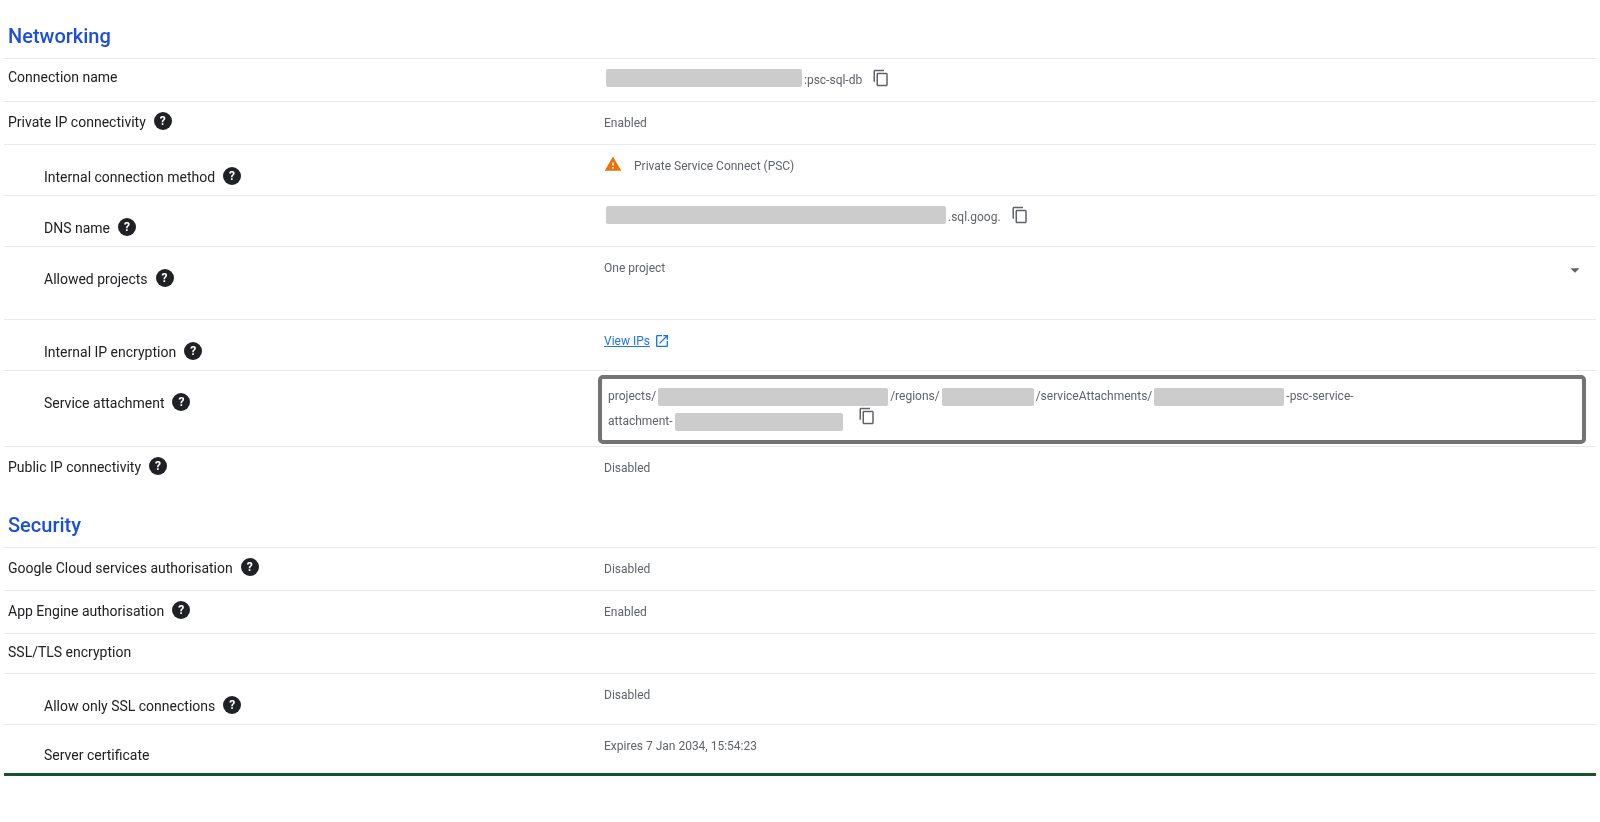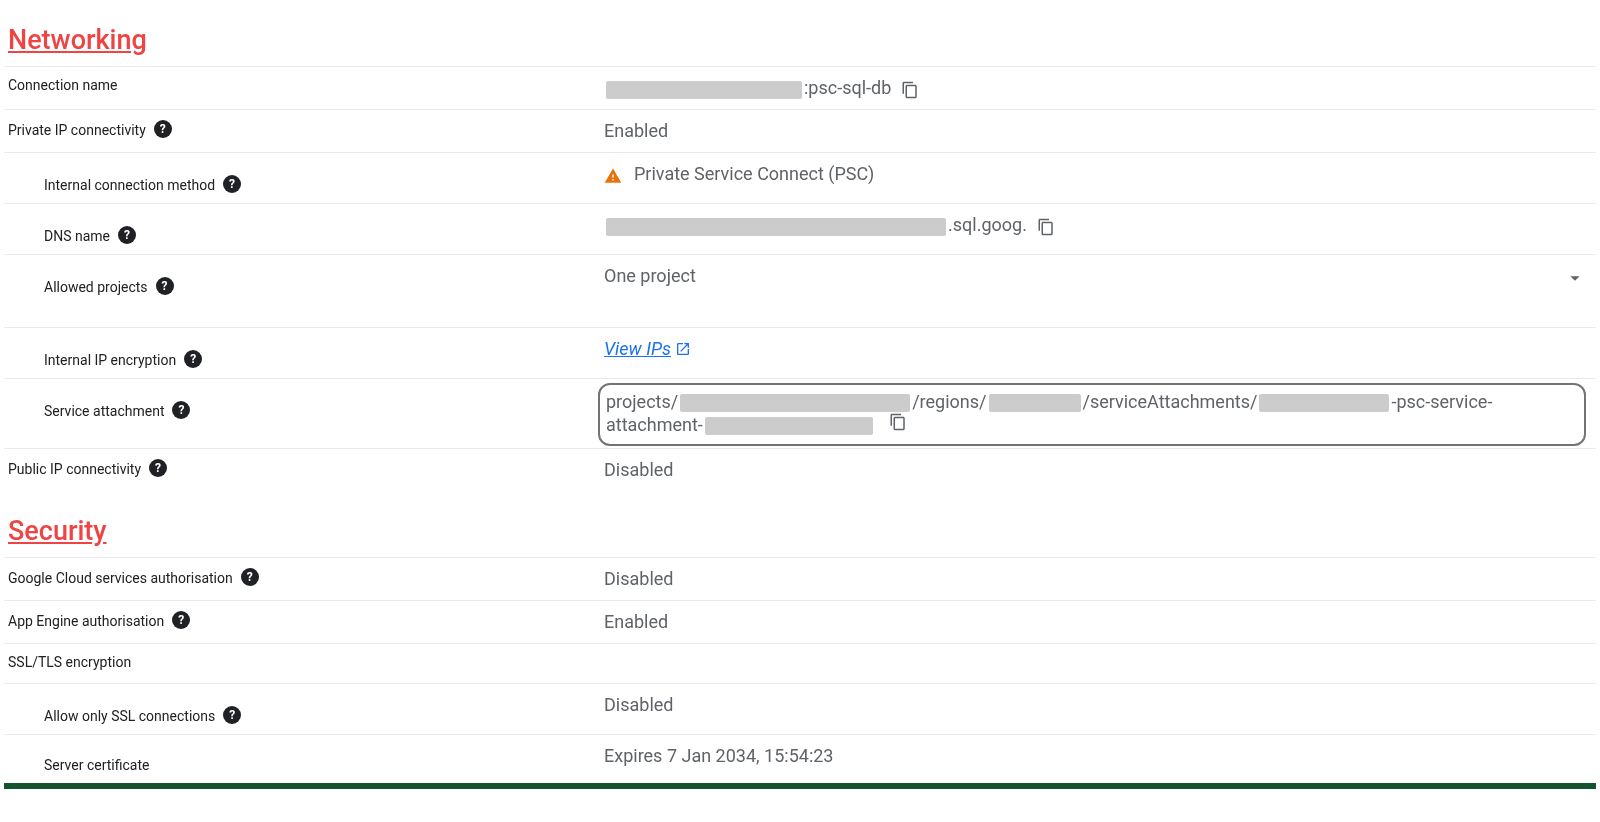--- a/index.html
+++ b/index.html
@@ -6,26 +6,25 @@
   body {
     margin: 0;
     padding: 0 4px;
     font-family: Roboto, "Helvetica Neue", Arial, sans-serif;
     font-size: 14px;
     color: #202124;
     background: #fff;
     width: 1600px;
   }
   h2 {
-    font-size: 27px;
+    font-size: 20px;
     font-weight: 500;
     margin: 24px 0 10px 0;
     padding: 0 4px;
-    color: #ef4444;
-    text-decoration: underline;
+    color: #1d4ed8;
   }
   .section { }
   .row {
     display: flex;
     align-items: flex-start;
     border-top: 1px solid #e8eaed;
     padding: 10px 4px;
     min-height: 40px;
   }
   .label-col {
@@ -33,24 +32,24 @@
     flex: 0 0 596px;
     display: flex;
     align-items: flex-end;
     color: #202124;
     font-size: 14px;
   }
   .label-col.sub { padding-left: 36px; margin-top: 12px; }
   .value-col {
     flex: 1;
     display: flex;
-    align-items: flex-end;
+    align-items: flex-start;
     flex-wrap: wrap;
     color: #5f6368;
-    font-size: 18px;
+    font-size: 12px;
     line-height: 22px;
     position: relative;
   }
   .value-col .txt { color: #5f6368; }
   .help-icon {
     display: inline-flex;
     align-items: center;
     justify-content: center;
     width: 18px;
     height: 18px;
@@ -91,27 +90,26 @@
     border-radius: 2px;
     vertical-align: middle;
     margin: 0 2px;
   }
   .link {
     color: #1a73e8;
     text-decoration: underline;
     display: inline-flex;
     align-items: center;
     cursor: pointer;
-    font-style: italic;
   }
   .ext-icon { margin-left: 4px; display:inline-flex; }
   .ext-icon svg { width: 16px; height: 16px; }
   .highlight-box {
-    border: 2px solid #737373;
-    border-radius: 12px;
+    border: 4px solid #737373;
+    border-radius: 5px;
     padding: 6px 8px 8px 6px;
     margin: -6px -10px -8px -6px;
     width: 100%;
   }
   .row.tall { padding-bottom: 32px; }
 </style>
 </head>
 <body>
 
 <svg width="0" height="0" style="position:absolute">
@@ -286,21 +284,21 @@
   <div class="row">
     <div class="label-col sub">
       <span>Allow only SSL connections</span>
       <span class="help-icon">?</span>
     </div>
     <div class="value-col">
       <span class="txt">Disabled</span>
     </div>
   </div>
 
-  <div class="row" style="border-bottom:6px solid #14532d">
+  <div class="row" style="border-bottom:3px solid #14532d">
     <div class="label-col sub">
       <span>Server certificate</span>
     </div>
     <div class="value-col">
       <span class="txt">Expires 7 Jan 2034, 15:54:23</span>
     </div>
   </div>
 
 </div>
 

